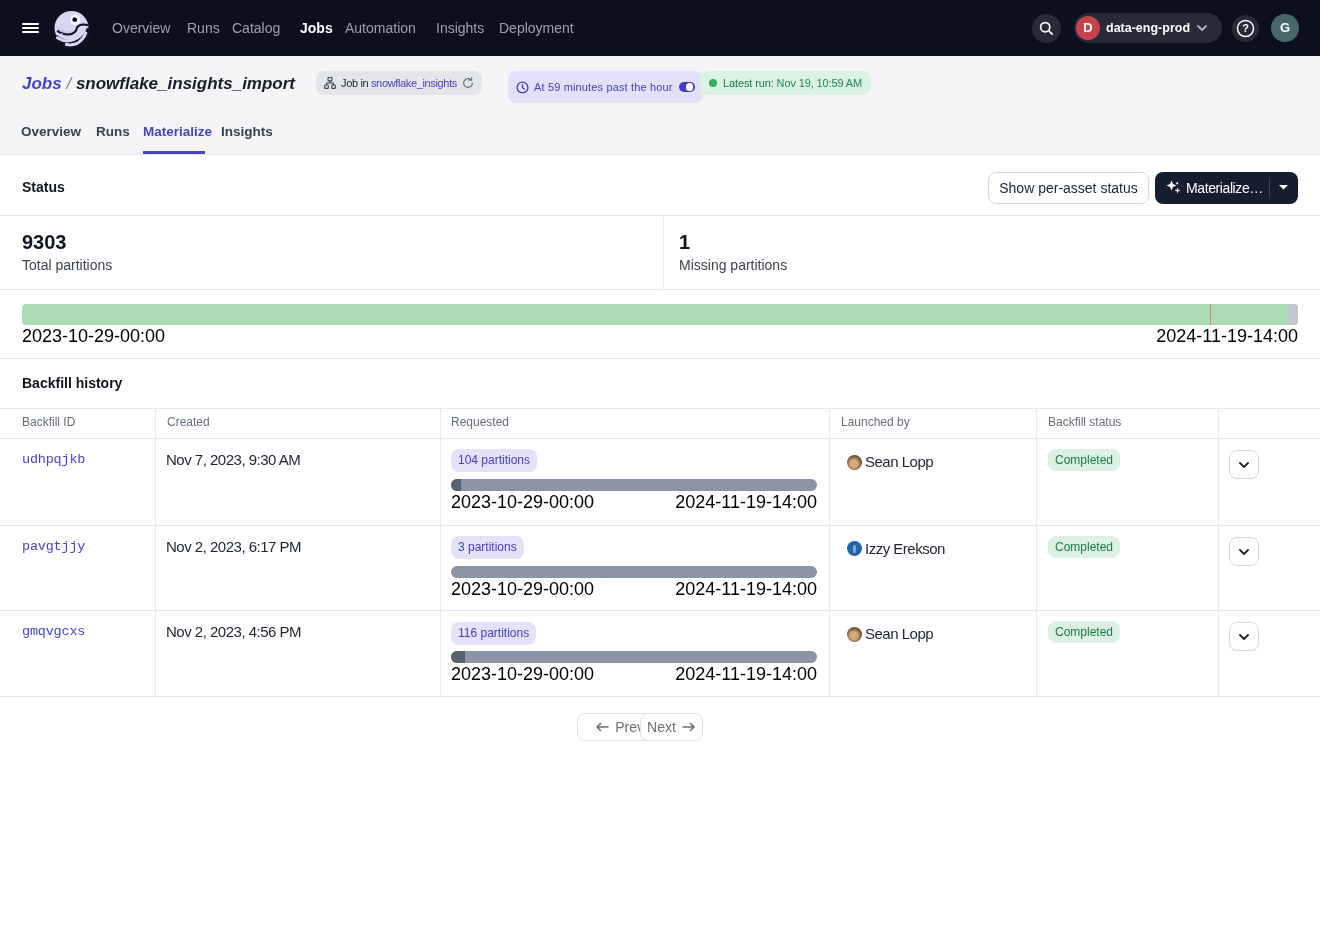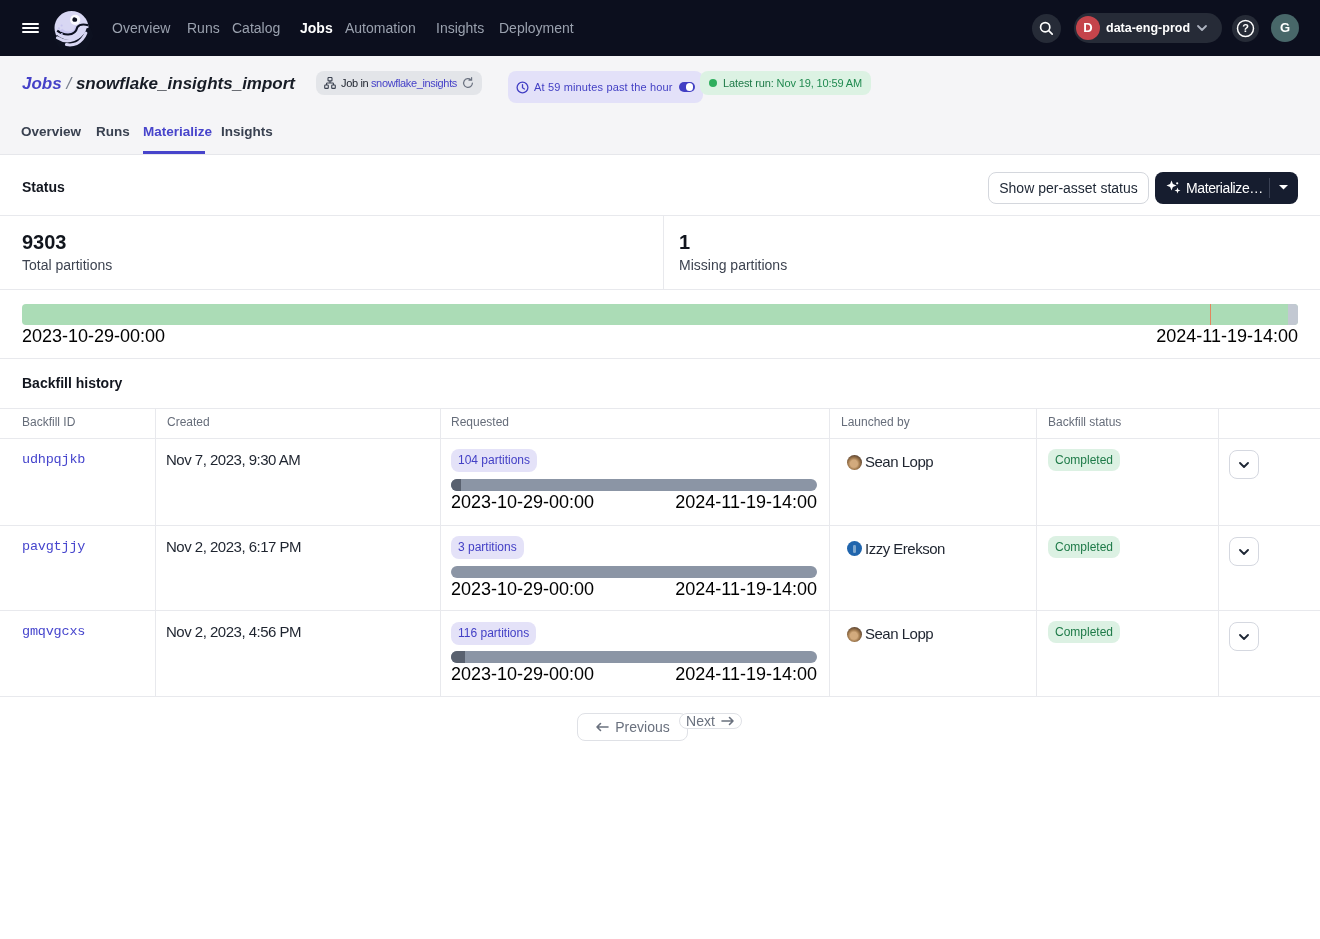--- a/index.html
+++ b/index.html
@@ -230,20 +230,20 @@
       </svg>
     </div>
   <div class="hline" style="top:696px;"></div>
 
   <div class="btn abs" style="left:577px; top:713px; width:111px; height:28px; color:#6a717e; border-color:#dfe1e6;">
     <svg width="14" height="10" viewBox="0 0 14 10" style="margin-right:6px;">
         <path d="M13 5 H2 M5.5 1.5 L2 5 L5.5 8.5" stroke="#6a717e" stroke-width="1.6" fill="none" stroke-linecap="round" stroke-linejoin="round"></path>
       </svg>
     Previous
   </div>
-  <div class="btn abs" style="left:679px; top:713px; width:63px; height:16px; color:#6a717e; border-color:#dfe1e6;">
+  <div class="btn abs" style="left:640px; top:713px; width:63px; height:28px; color:#6a717e; border-color:#dfe1e6;">
     Next
     <svg width="14" height="10" viewBox="0 0 14 10" style="margin-left:6px;">
         <path d="M1 5 H12 M8.5 1.5 L12 5 L8.5 8.5" stroke="#6a717e" stroke-width="1.6" fill="none" stroke-linecap="round" stroke-linejoin="round"></path>
       </svg>
   </div>
 
 </div>
 
 </body></html>

